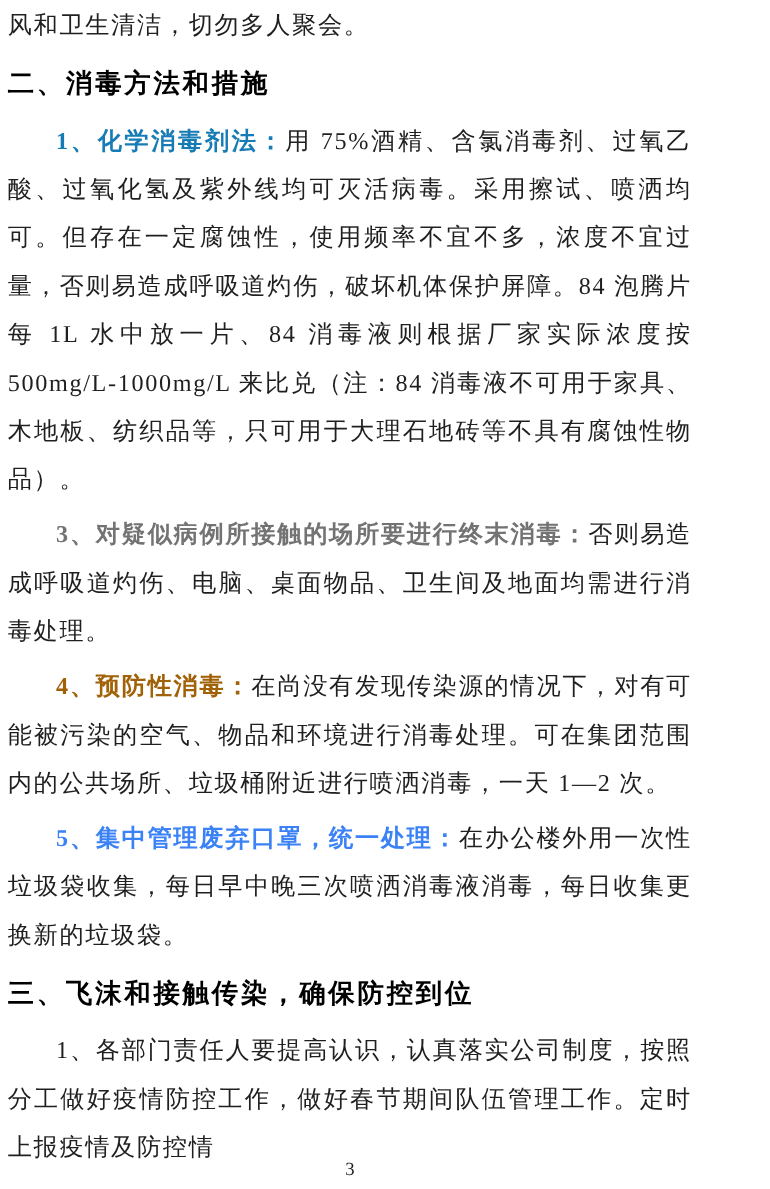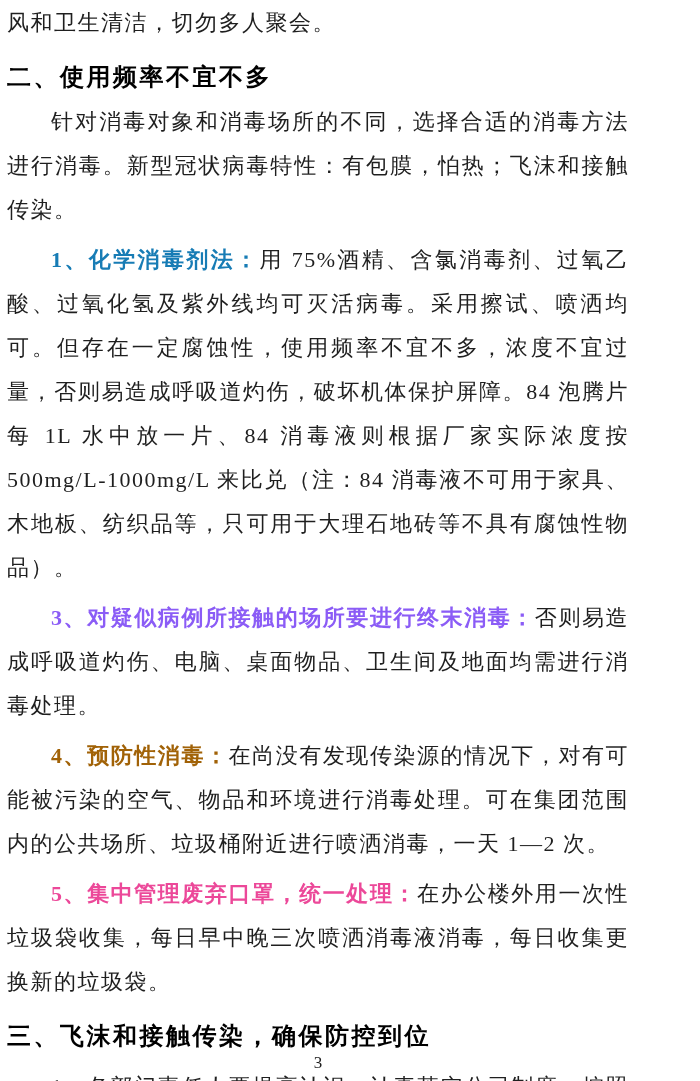--- a/index.html
+++ b/index.html
@@ -57,25 +57,24 @@
     color: #1f1f1f;
     letter-spacing: 0;
   }
 </style>
 </head>
 <body>
 
 <div class="page">
   <div class="content" id="doc-content">
       <p class="body"><span>风和卫生清洁，切勿多人聚会。</span></p>
-      <h2 class="heading">二、使用频率不宜不多</h2>
-      <p class="body indent"><span>针对消毒对象和消毒场所的不同，选择合适的消毒方法进行消毒。新型冠状病毒特性：有包膜，怕热；飞沫和接触传染。</span></p>
+      <h2 class="heading">二、消毒方法和措施</h2>
       <p class="body indent gap"><span class="lead" style="color: rgb(23, 124, 181); margin-top: 24px;">1、化学消毒剂法：</span><span>用 75%酒精、含氯消毒剂、过氧乙酸、过氧化氢及紫外线均可灭活病毒。采用擦试、喷洒均可。但存在一定腐蚀性，使用频率不宜不多，浓度不宜过量，否则易造成呼吸道灼伤，破坏机体保护屏障。84 泡腾片每 1L 水中放一片、84 消毒液则根据厂家实际浓度按 500mg/L-1000mg/L 来比兑（注：84 消毒液不可用于家具、木地板、纺织品等，只可用于大理石地砖等不具有腐蚀性物品）。</span></p>
-      <p class="body indent gap"><span class="lead" style="color: #8b5cf6;">3、对疑似病例所接触的场所要进行终末消毒：</span><span>否则易造成呼吸道灼伤、电脑、桌面物品、卫生间及地面均需进行消毒处理。</span></p>
+      <p class="body indent gap"><span class="lead" style="color: #737373;">3、对疑似病例所接触的场所要进行终末消毒：</span><span>否则易造成呼吸道灼伤、电脑、桌面物品、卫生间及地面均需进行消毒处理。</span></p>
       <p class="body indent gap"><span class="lead" style="color: #a16207;">4、预防性消毒：</span><span>在尚没有发现传染源的情况下，对有可能被污染的空气、物品和环境进行消毒处理。可在集团范围内的公共场所、垃圾桶附近进行喷洒消毒，一天 1—2 次。</span></p>
-      <p class="body indent gap"><span class="lead" style="color: #ec4899;">5、集中管理废弃口罩，统一处理：</span><span>在办公楼外用一次性垃圾袋收集，每日早中晚三次喷洒消毒液消毒，每日收集更换新的垃圾袋。</span></p>
+      <p class="body indent gap"><span class="lead" style="color: #3b82f6;">5、集中管理废弃口罩，统一处理：</span><span>在办公楼外用一次性垃圾袋收集，每日早中晚三次喷洒消毒液消毒，每日收集更换新的垃圾袋。</span></p>
       <h2 class="heading">三、飞沫和接触传染，确保防控到位</h2>
       <p class="body indent gap"><span>1、各部门责任人要提高认识，认真落实公司制度，按照分工做好疫情防控工作，做好春节期间队伍管理工作。定时上报疫情及防控情</span></p>
     </div>
   <div class="footer">
     <span class="page-num">3</span>
   </div>
 </div>
 
 </body></html>

